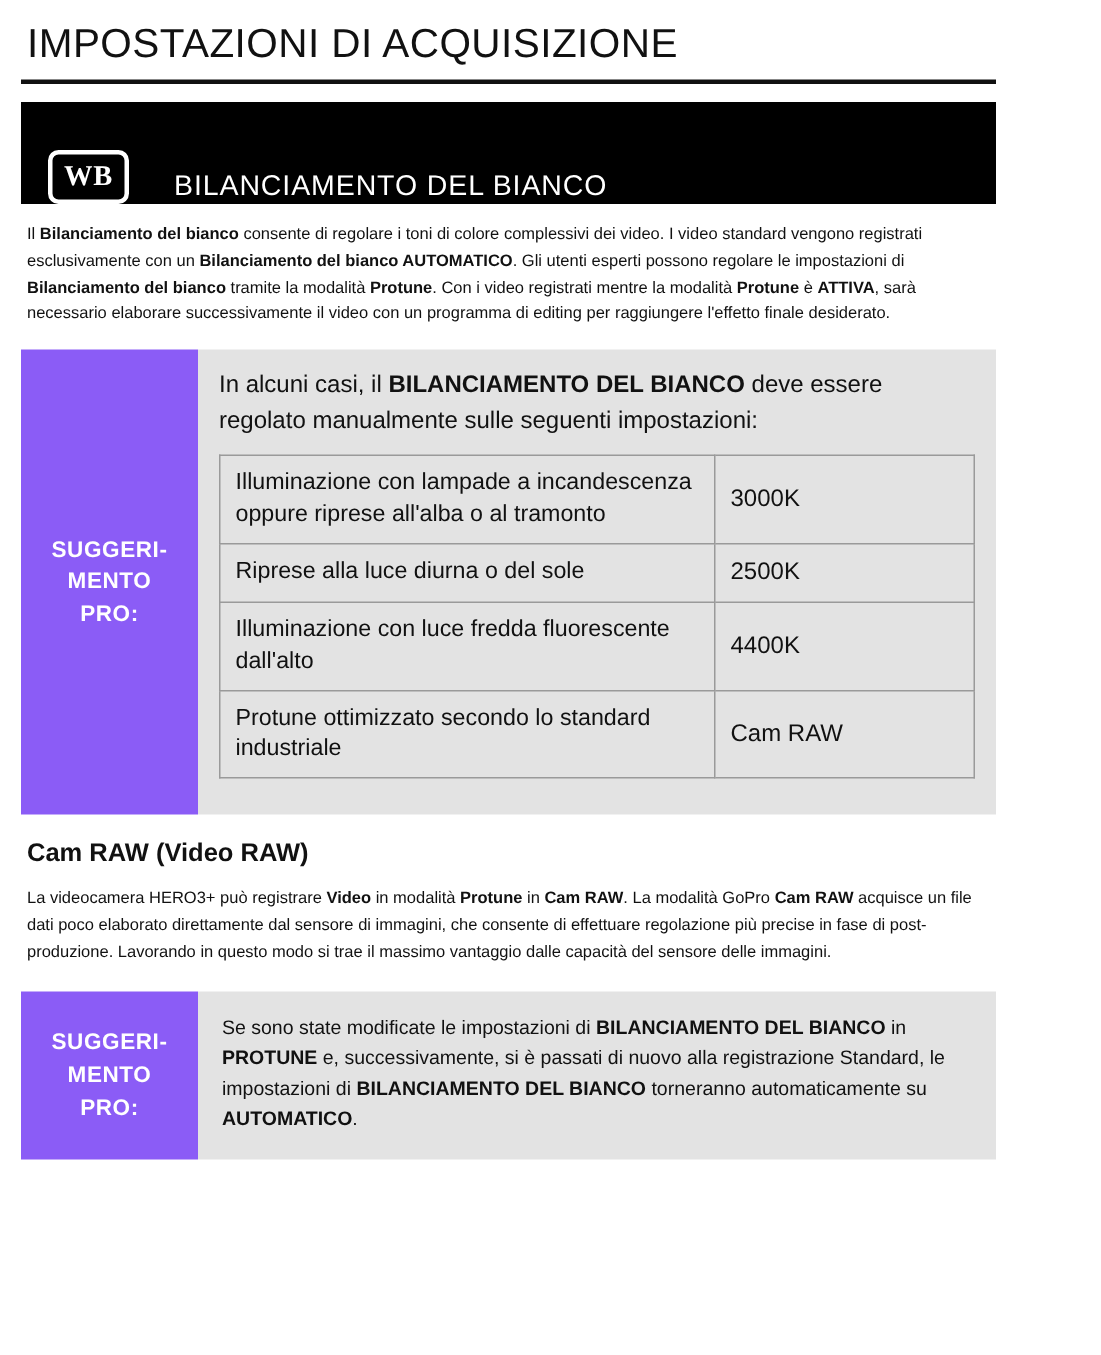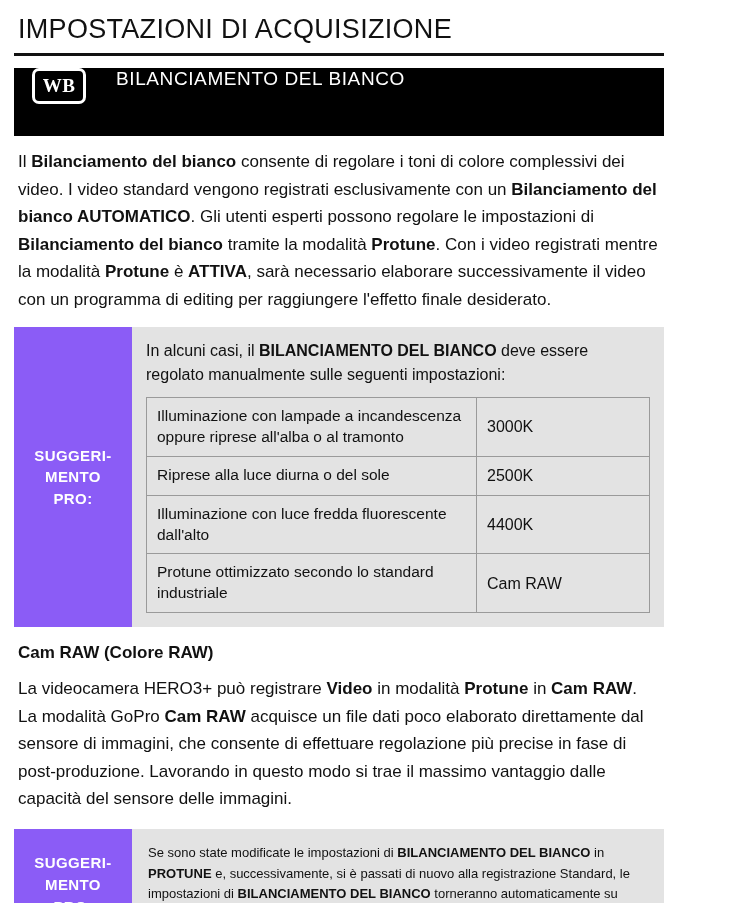--- a/index.html
+++ b/index.html
@@ -35,21 +35,21 @@
     background: #111;
     width: 100%;
   }
 
   
   .section-header {
     margin-top: 12px;
     background: #000000;
     height: 68px;
     display: flex;
-    align-items: flex-start;
+    align-items: flex-end;
     padding-left: 18px;
     box-sizing: border-box;
   }
   .wb-badge {
     width: 54px;
     height: 36px;
     border: 3px solid #ffffff;
     border-radius: 7px;
     display: flex;
     align-items: center;
@@ -66,21 +66,21 @@
   .section-header-title {
     color: #ffffff;
     font-size: 19px;
     letter-spacing: 0.6px;
     margin-left: 30px;
     font-weight: 400;
   }
 
   
   .body-text {
-    font-size: 17px;
+    font-size: 11px;
     line-height: 1.62;
     margin: 12px 4px 0 4px;
     text-align: left;
     color: #111;
   }
   .body-text b { font-weight: 700; }
 
   
   .protip {
     margin-top: 14px;
@@ -100,21 +100,21 @@
     font-weight: 700;
     font-size: 15px;
     letter-spacing: 0.4px;
     line-height: 1.45;
     text-align: center;
     box-sizing: border-box;
   }
   .protip-body {
     background: #e3e3e3;
     flex: 1;
-    padding: 12px 14px 14px 14px;
+    padding: 12px 14px 24px 14px;
     box-sizing: border-box;
   }
   .protip-intro {
     font-size: 16px;
     line-height: 1.5;
     color: #111;
     margin-bottom: 10px;
   }
   .protip-intro b { font-weight: 700; }
 
@@ -200,21 +200,21 @@
           </tr>
           <tr>
             <td>Protune ottimizzato secondo lo standard industriale</td>
             <td class="value">Cam RAW</td>
           </tr>
         </tbody>
       </table>
     </div>
   </div>
 
-  <div class="sub-title">Cam RAW (Colore RAW)</div>
+  <div class="sub-title">Cam RAW (Video RAW)</div>
   <div class="body-text">La videocamera HERO3+ può registrare <b>Video</b> in modalità <b>Protune</b> in <b>Cam RAW</b>. La modalità GoPro <b>Cam RAW</b> acquisce un file dati poco elaborato direttamente dal sensore di immagini, che consente di effettuare regolazione più precise in fase di post-produzione. Lavorando in questo modo si trae il massimo vantaggio dalle capacità del sensore delle immagini.</div>
 
   <div class="protip final">
     <div class="protip-label">
       <span>SUGGERI-</span>
       <span>MENTO</span>
       <span>PRO:</span>
     </div>
     <div class="protip-body">
       <div class="protip-note">Se sono state modificate le impostazioni di <b>BILANCIAMENTO DEL BIANCO</b> in <b>PROTUNE</b> e, successivamente, si è passati di nuovo alla registrazione Standard, le impostazioni di <b>BILANCIAMENTO DEL BIANCO</b> torneranno automaticamente su <b>AUTOMATICO</b>.</div>

